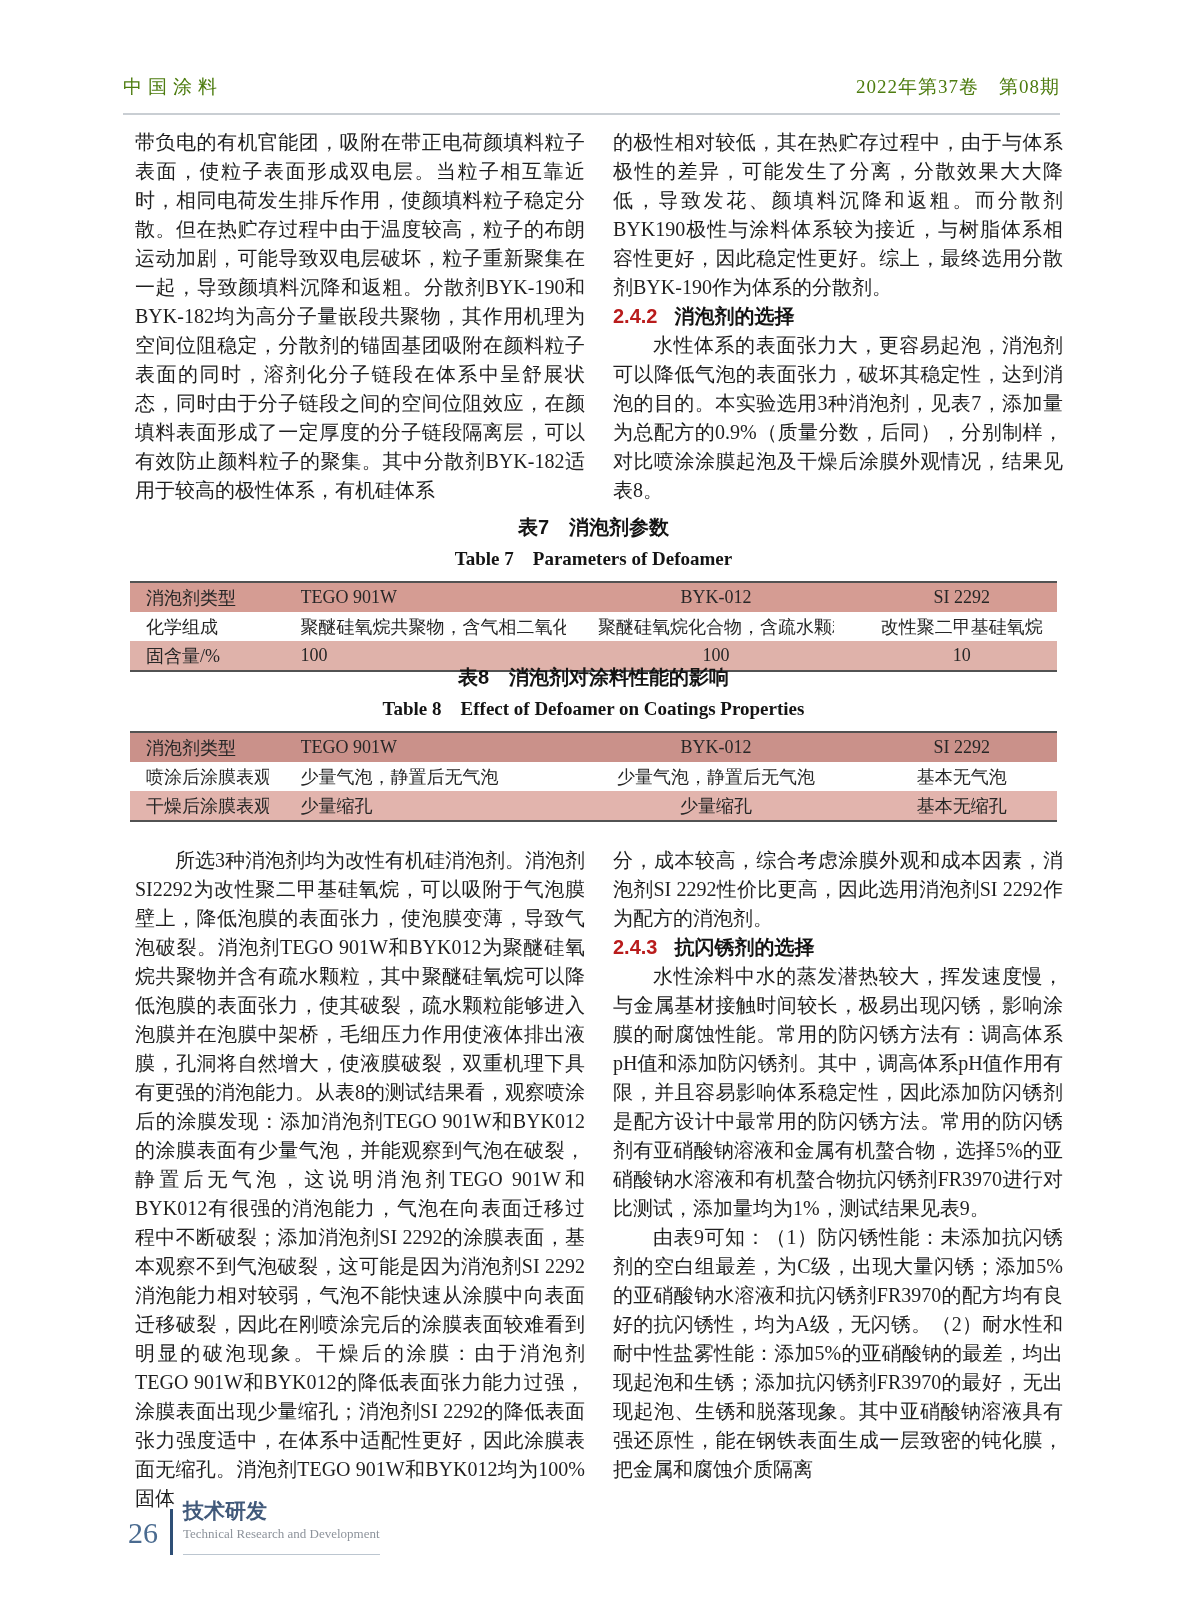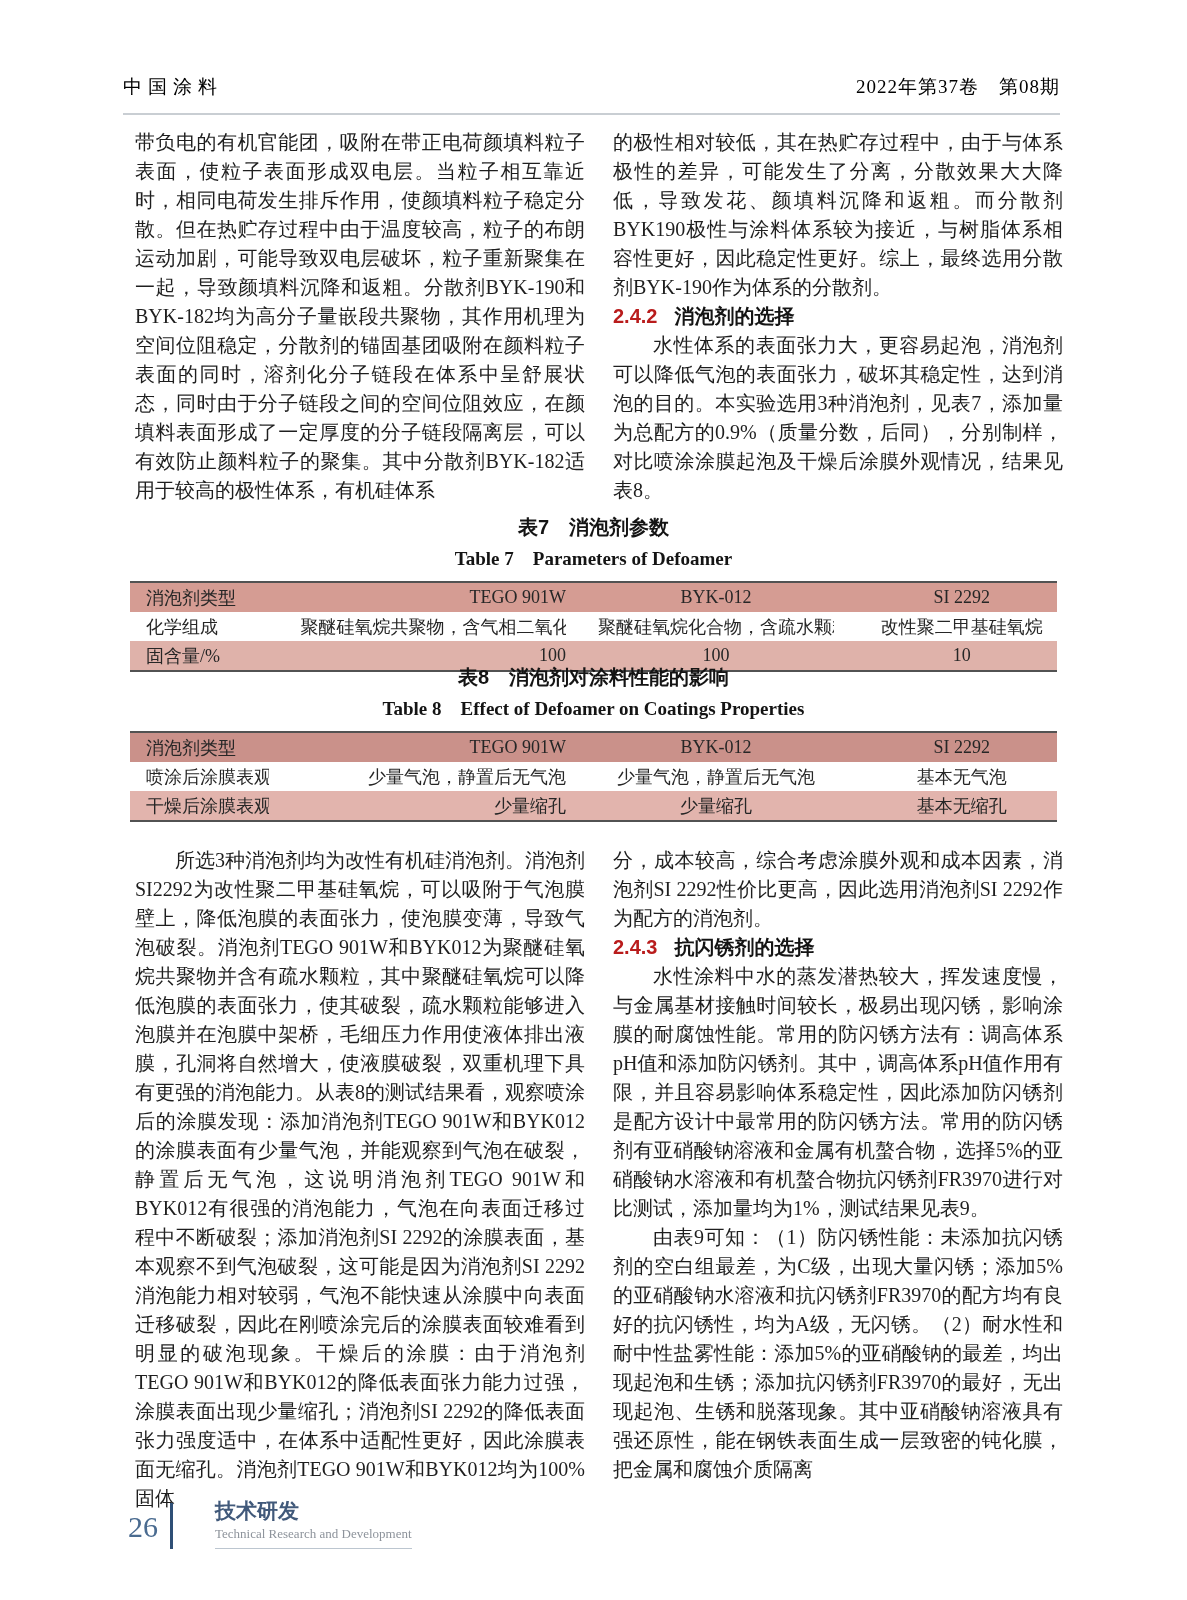--- a/index.html
+++ b/index.html
@@ -6,21 +6,21 @@
   .page{
     position:relative;width:1187px;height:1600px;background:#ffffff;
     outline:1px solid #e7e7e7;overflow:hidden;
     font-family:"Liberation Serif","DejaVu Serif",serif;color:#1e1e1e;
   }
   
   .header{
     position:absolute;top:74px;left:123px;width:937px;
     display:flex;justify-content:space-between;align-items:flex-end;
     padding-bottom:13px;border-bottom:2px solid #c9ced3;
-    font-size:19px;color:#000000;
+    font-size:19px;color:#4d7c0f;
   }
   .journal{letter-spacing:6px;}
   .issue{letter-spacing:1px;}
   
   .cols{position:absolute;left:123px;width:940px;display:flex;gap:16px;}
   .cols-top{top:128px;}
   .cols-bottom{top:846px;}
   .col{width:462px;margin-left:12px;}
   p.body{font-size:20px;line-height:29px;text-align:justify;margin:0;color:#1e1e1e;}
   p.indent{text-indent:2em;}
@@ -33,32 +33,32 @@
   .tblock-8{top:664px;}
   .t-title-cn{font-size:20px;font-weight:bold;color:#141414;
     font-family:"Liberation Sans","DejaVu Sans",sans-serif;}
   .t-title-en{font-size:19px;font-weight:bold;color:#141414;margin-top:5px;
     font-family:"Liberation Serif","DejaVu Serif",serif;text-align:center;}
   .ttable{margin-top:9px;border-top:2px solid #525252;border-bottom:2px solid #525252;
     font-size:18px;color:#262626;}
   .trow{display:flex;align-items:center;height:29px;gap:32px;}
   .tc{box-sizing:border-box;overflow:hidden;white-space:nowrap;}
   .c1{width:16.5%;text-align:left;padding-left:16px;}
-  .c2{width:32%;text-align:right;}
+  .c2{width:32%;text-align:left;}
   .c3{width:28.5%;text-align:center;}
   .c4{width:23%;text-align:center;}
   .t7 .thead{background:#D59C93;}
   .t7 .ralt{background:#DFB2AA;}
   .t8 .thead{background:#CA918A;}
   .t8 .ralt{background:#E2B4AD;}
   
   .footer{position:absolute;top:1498px;left:128px;display:flex;align-items:flex-end;}
   .page-num{font-size:30px;color:#4a6b90;margin-right:12px;line-height:44px;}
   .fbar{width:3px;height:46px;background:#2F4F76;margin-right:10px;margin-top:2px;}
-  .fcol{padding-bottom:6px;border-bottom:1px solid #bcc6d0;min-width:168px;margin-left:32px;}
+  .fcol{padding-bottom:12px;border-bottom:1px solid #bcc6d0;min-width:168px;}
   .f-cn{font-size:21px;font-weight:bold;color:#41597a;line-height:25px;
     font-family:"Liberation Sans","DejaVu Sans",sans-serif;}
   .f-en{font-size:13px;color:#8d939b;margin-top:3px;}
 </style>
 </head>
 <body>
 
 <div class="page">
 
   <div class="header">

